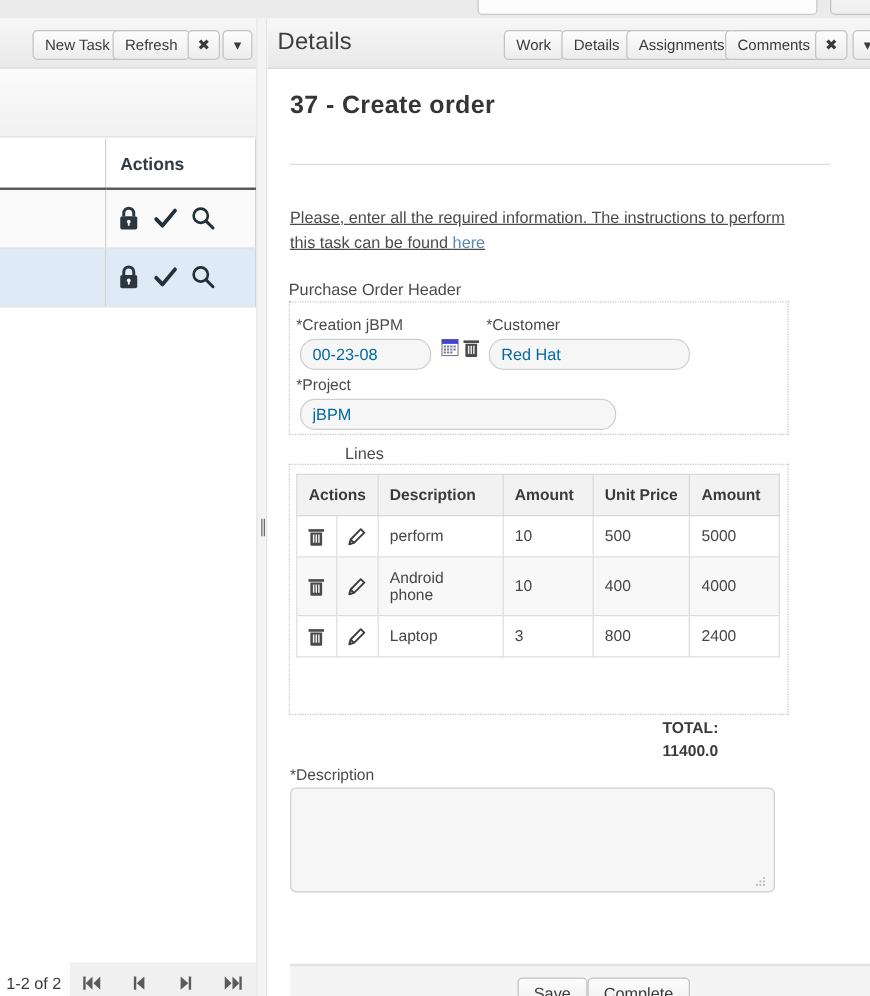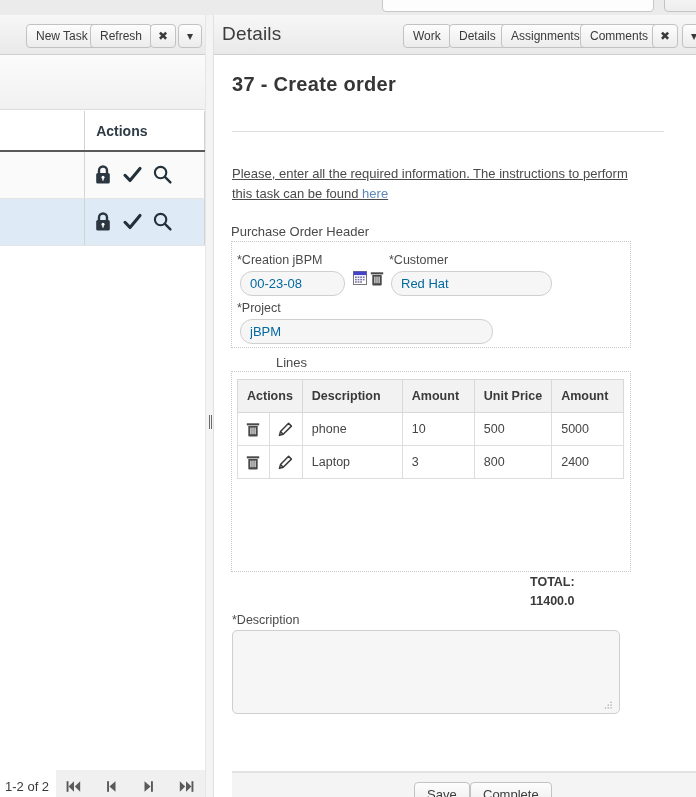--- a/index.html
+++ b/index.html
@@ -496,24 +496,49 @@
           </span>
         </td>
         <td class="cell-act">
           <span>
             <svg width="15" height="15" viewBox="0 0 15 15">
               <path d="M10.6 1.3 L13.4 4.1 L5.2 12.3 L1.4 13.4 L2.5 9.6 Z" fill="none" stroke="#3c3c3c" stroke-width="1.5" stroke-linejoin="round"></path>
               <path d="M2.5 9.6 L5.2 12.3" stroke="#3c3c3c" stroke-width="1.5"></path>
             </svg>
           </span>
         </td>
-        <td>phone</td>
+        <td>perform</td>
         <td>10</td>
         <td>500</td>
         <td>5000</td>
+      </tr>
+      <tr class="alt">
+        <td class="cell-act">
+          <span>
+            <svg width="14" height="15" viewBox="0 0 14 15">
+              <rect x="0.8" y="1.3" width="12.4" height="2.1" fill="#4a4a4a"></rect>
+              <path d="M2.3 3.9 h9.4 v9.6 a1 1 0 0 1 -1 1 h-7.4 a1 1 0 0 1 -1 -1 Z" fill="#4a4a4a"></path>
+              <rect x="4.3" y="5.6" width="1.2" height="6.6" fill="#f0f0f0"></rect>
+              <rect x="6.4" y="5.6" width="1.2" height="6.6" fill="#f0f0f0"></rect>
+              <rect x="8.5" y="5.6" width="1.2" height="6.6" fill="#f0f0f0"></rect>
+            </svg>
+          </span>
+        </td>
+        <td class="cell-act">
+          <span>
+            <svg width="15" height="15" viewBox="0 0 15 15">
+              <path d="M10.6 1.3 L13.4 4.1 L5.2 12.3 L1.4 13.4 L2.5 9.6 Z" fill="none" stroke="#3c3c3c" stroke-width="1.5" stroke-linejoin="round"></path>
+              <path d="M2.5 9.6 L5.2 12.3" stroke="#3c3c3c" stroke-width="1.5"></path>
+            </svg>
+          </span>
+        </td>
+        <td>Android phone</td>
+        <td>10</td>
+        <td>400</td>
+        <td>4000</td>
       </tr>
       <tr>
         <td class="cell-act">
           <span>
             <svg width="14" height="15" viewBox="0 0 14 15">
               <rect x="0.8" y="1.3" width="12.4" height="2.1" fill="#4a4a4a"></rect>
               <path d="M2.3 3.9 h9.4 v9.6 a1 1 0 0 1 -1 1 h-7.4 a1 1 0 0 1 -1 -1 Z" fill="#4a4a4a"></path>
               <rect x="4.3" y="5.6" width="1.2" height="6.6" fill="#f0f0f0"></rect>
               <rect x="6.4" y="5.6" width="1.2" height="6.6" fill="#f0f0f0"></rect>
               <rect x="8.5" y="5.6" width="1.2" height="6.6" fill="#f0f0f0"></rect>

